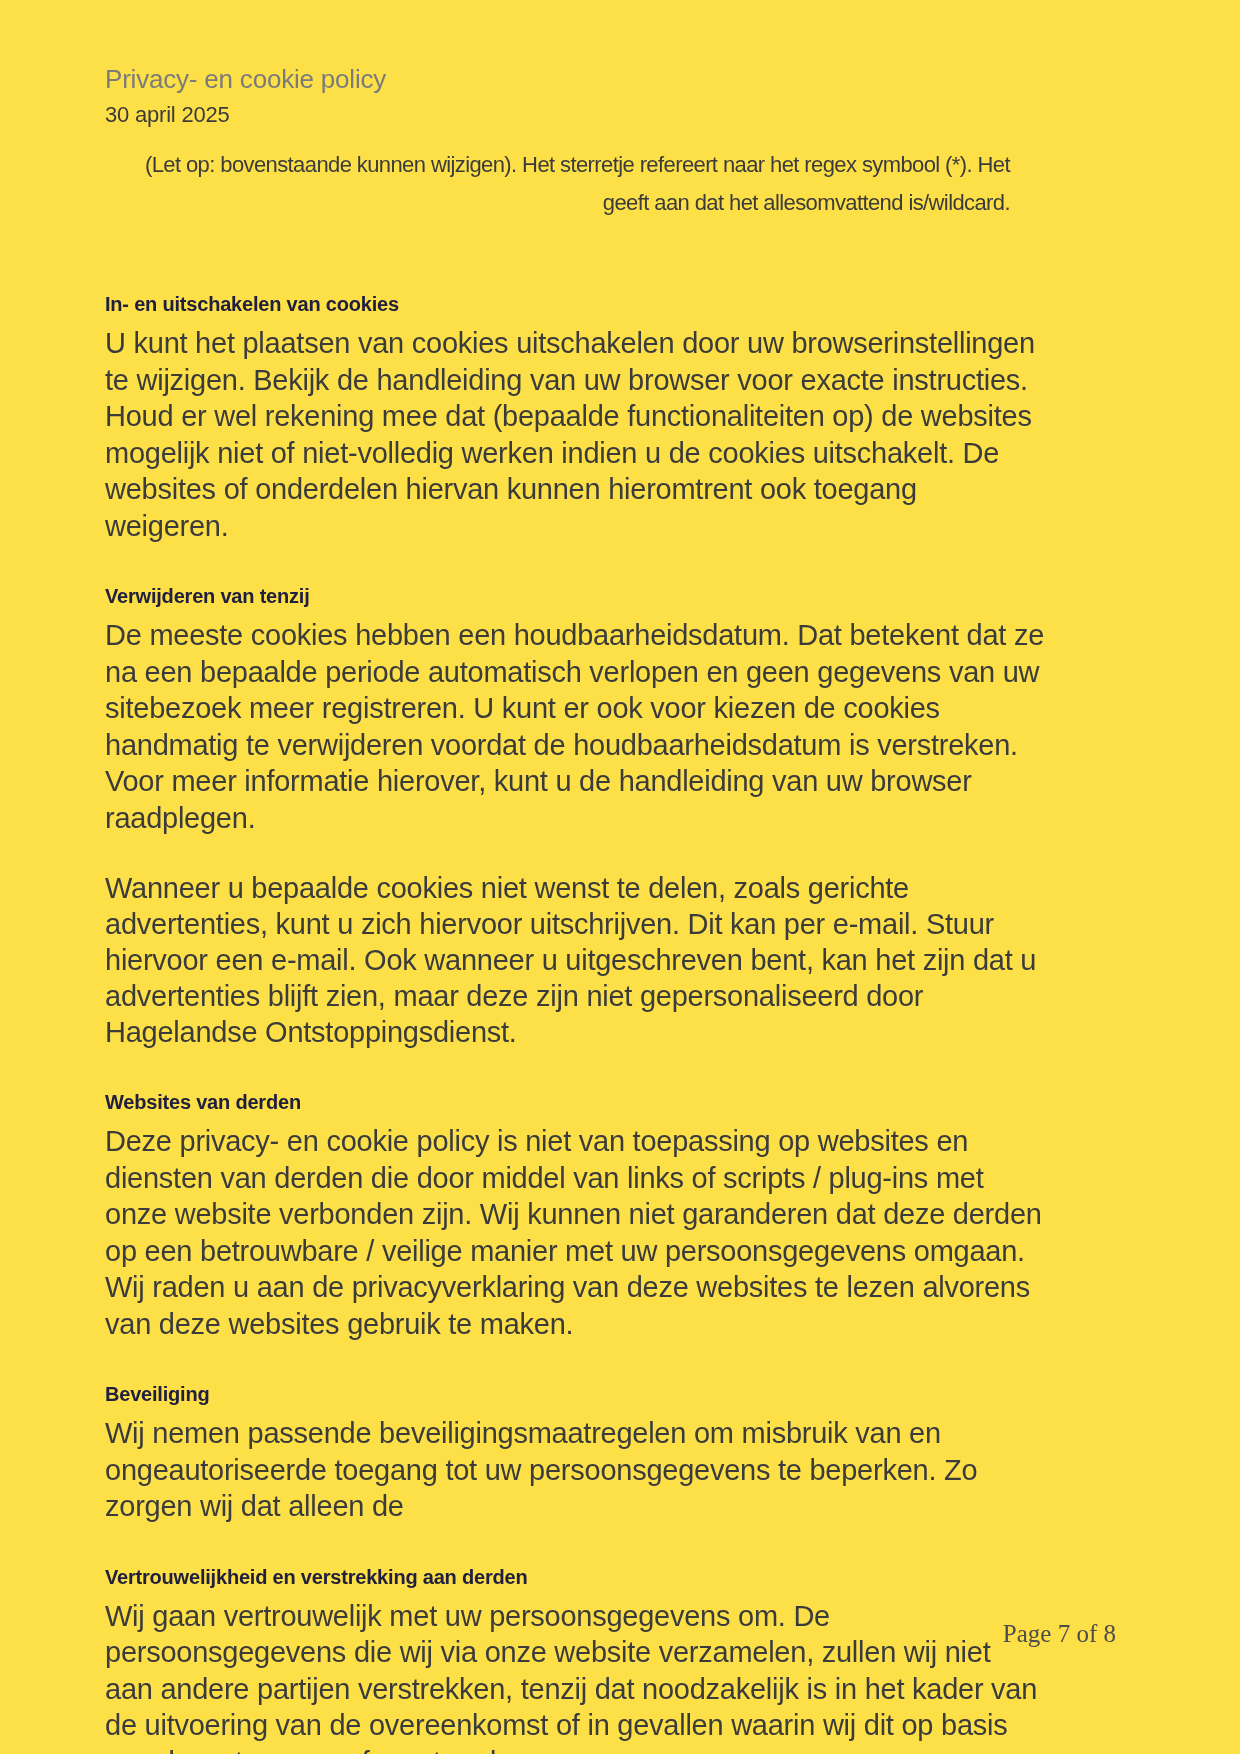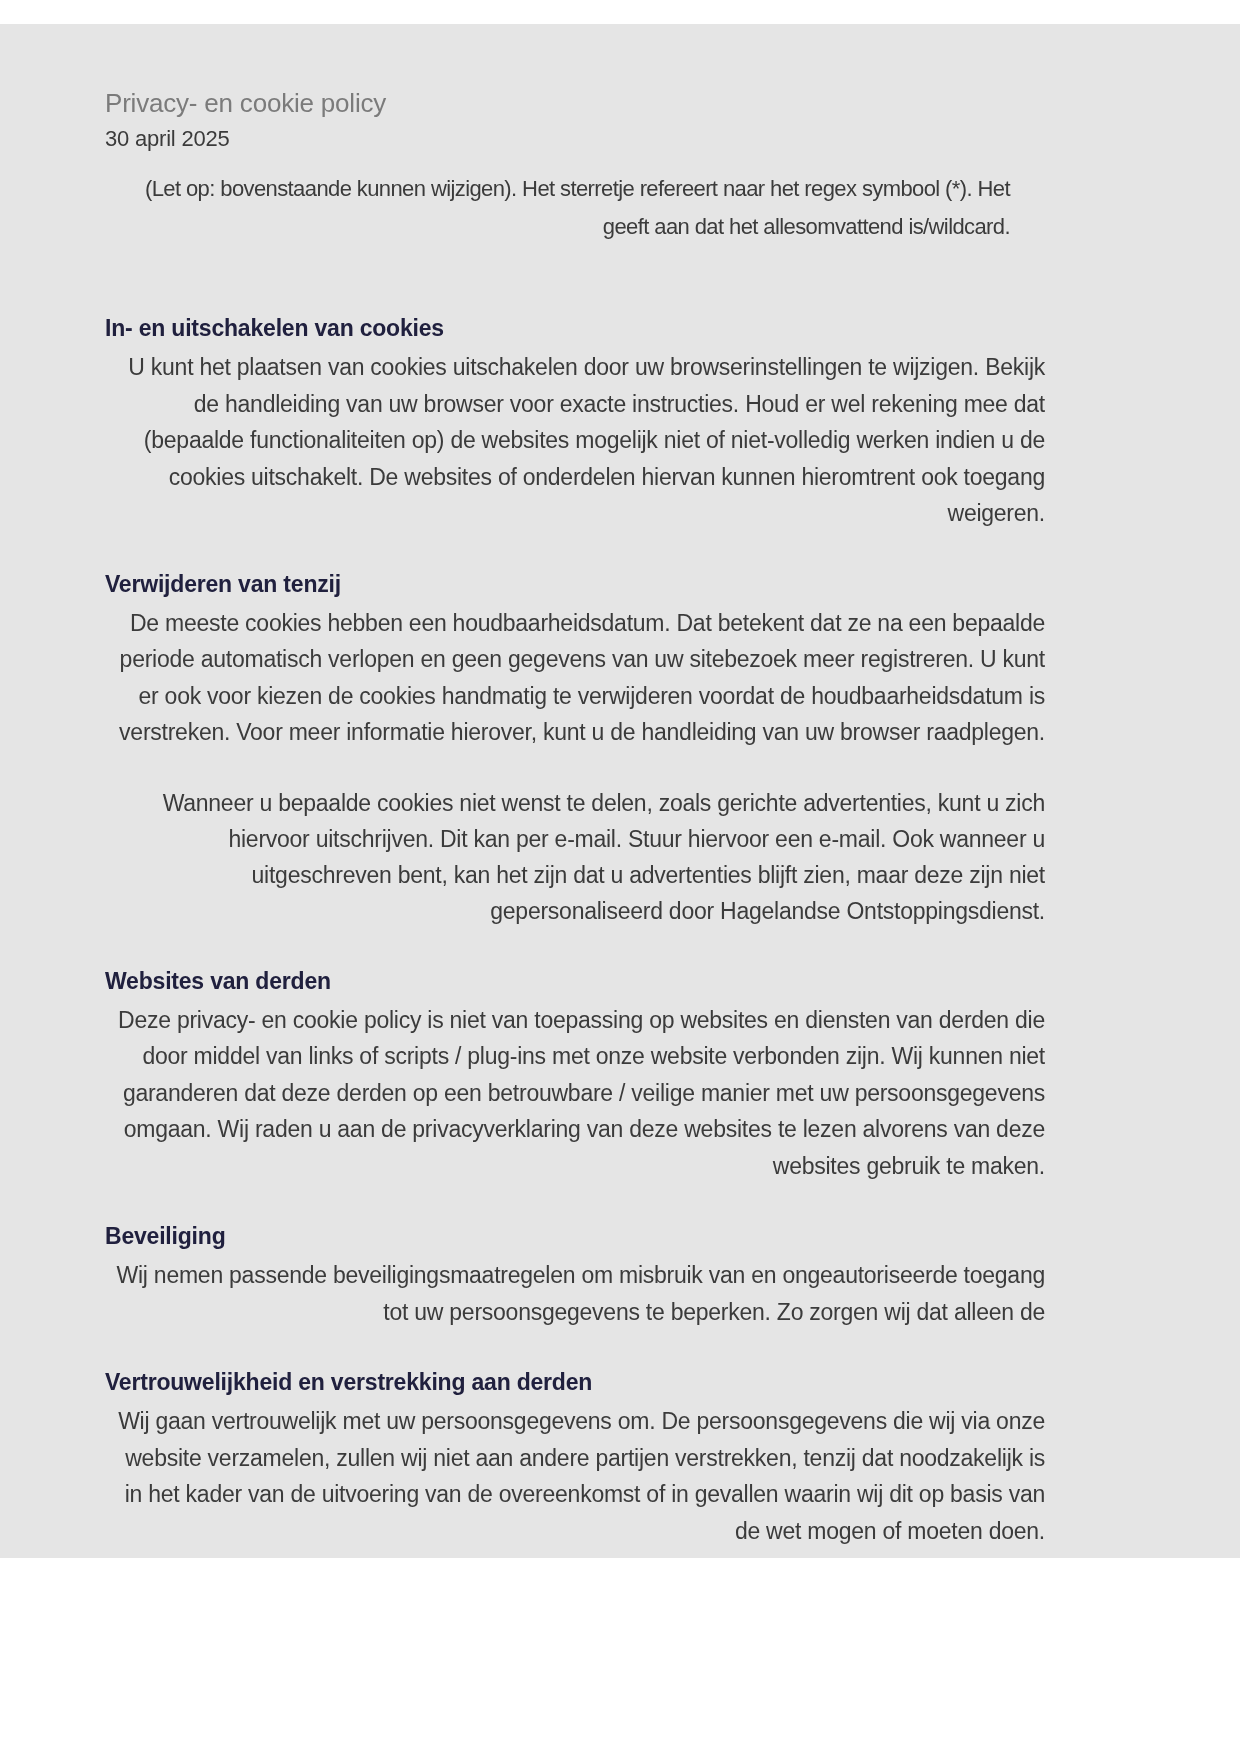--- a/index.html
+++ b/index.html
@@ -6,26 +6,25 @@
   html, body { background: #ffffff; }
   body {
     width: 1240px;
     height: 1754px;
     font-family: "Liberation Sans", "DejaVu Sans", sans-serif;
     position: relative;
     overflow: hidden;
   }
   .page {
     width: 1240px;
-    height: 1534px;
-    background: #e5e5e5;
+    height: 1754px;
+    background: #fde047;
     padding: 62px 185px 0 105px;
     position: relative;
     overflow: hidden;
-    margin-top: 24px;
   }
   .doc-title {
     font-size: 26px;
     line-height: 34px;
     color: #7b7b7b;
     letter-spacing: -0.2px;
   }
   .doc-version {
     font-size: 26px;
     line-height: 34px;
@@ -43,34 +42,33 @@
     font-size: 22px;
     line-height: 38px;
     color: #3b3b3b;
     max-width: 905px;
     letter-spacing: -0.6px;
     text-align: right;
   }
   .section { margin-top: 34px; }
   .section.first { margin-top: 64px; }
   .section-heading {
-    font-size: 23px;
+    font-size: 20px;
     line-height: 36px;
     font-weight: 700;
     color: #20203e;
     letter-spacing: -0.2px;
     margin-bottom: 3px;
   }
   .para {
-    font-size: 23px;
+    font-size: 29px;
     line-height: 36.5px;
     color: #3b3b3b;
     max-width: 940px;
     letter-spacing: -0.25px;
-    text-align: right;
   }
   .para.tight {
     line-height: 36px;
     margin-top: 34px;
   }
   .footer {
     position: absolute;
     top: 1620px;
     right: 124px;
     font-family: "Liberation Serif", "DejaVu Serif", serif;

